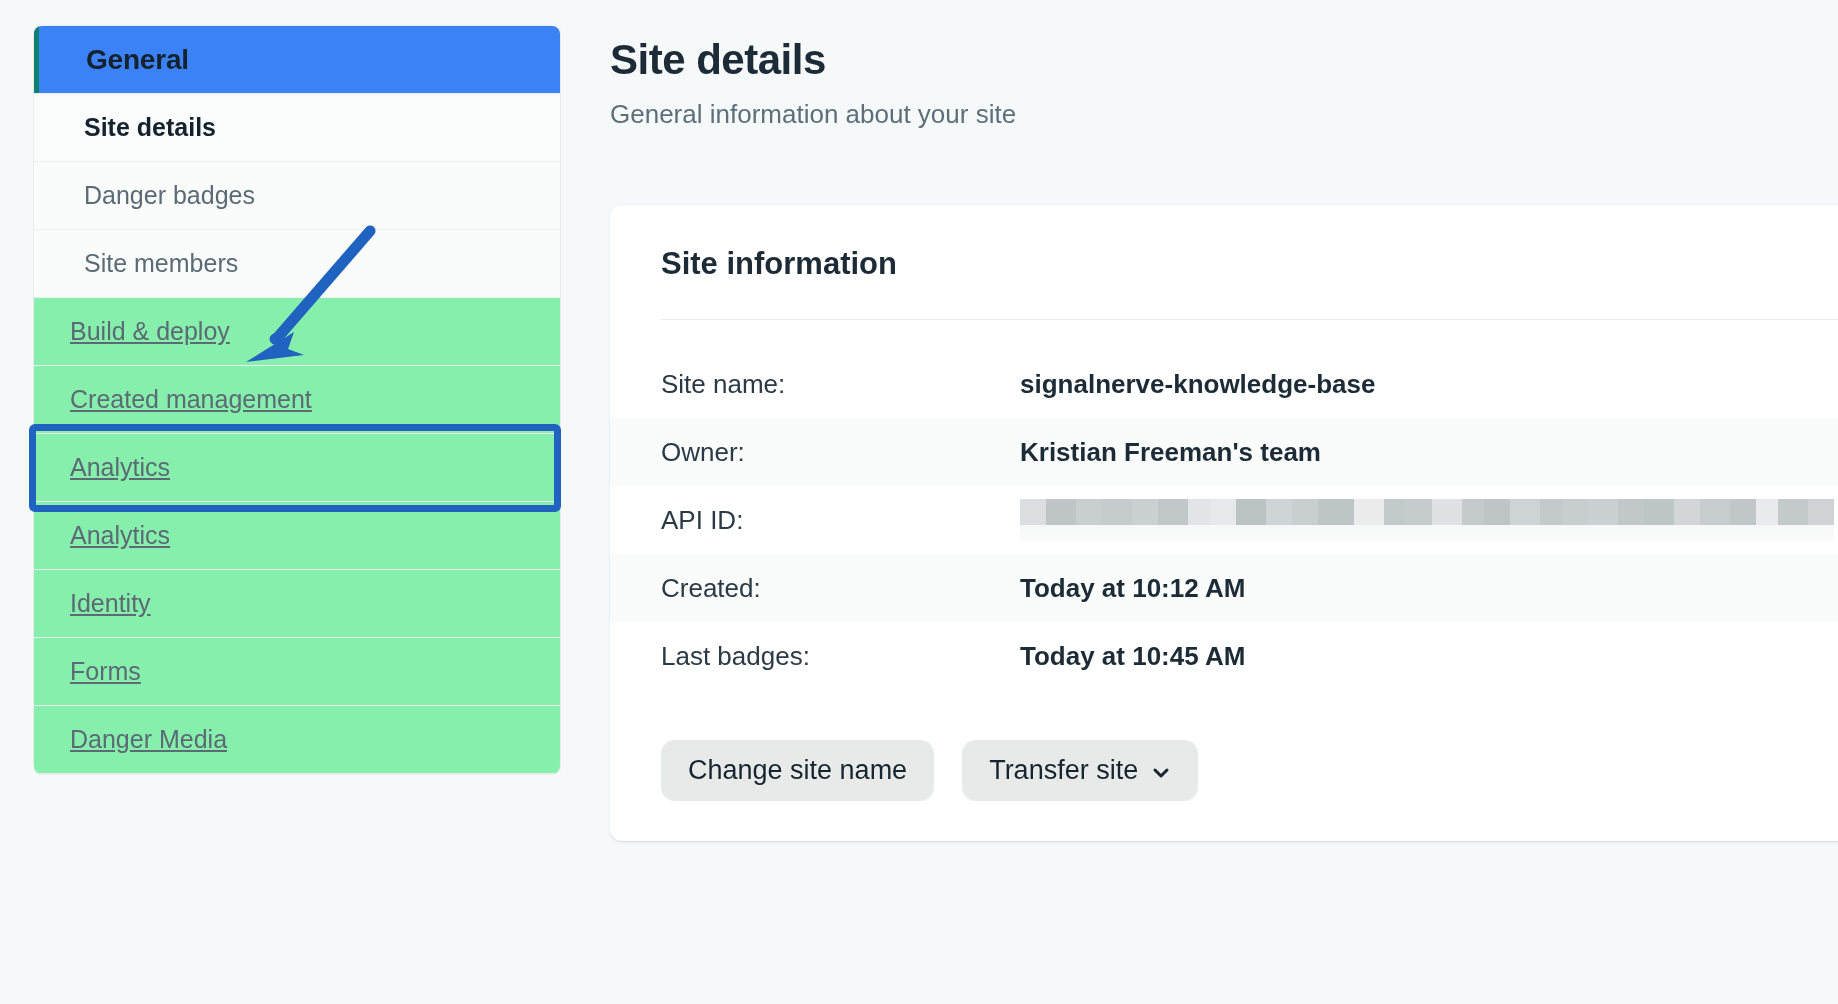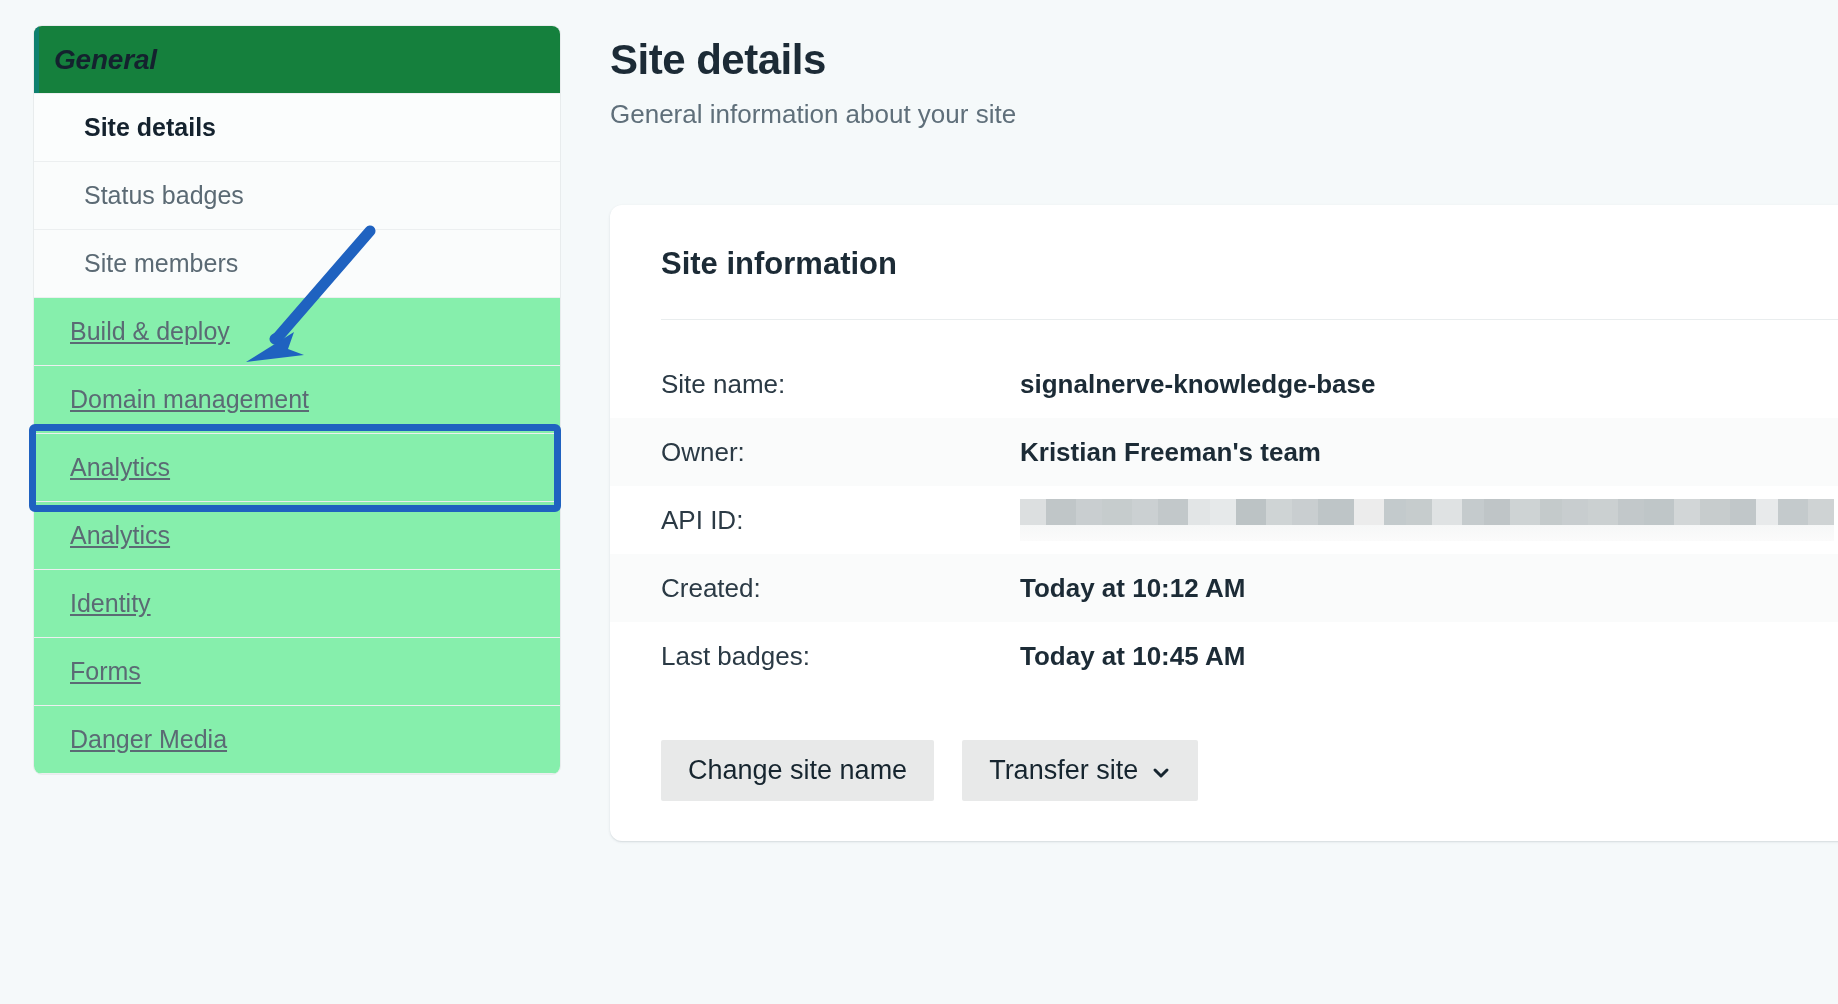--- a/index.html
+++ b/index.html
@@ -18,24 +18,23 @@
     width: 528px;
     background: #ffffff;
     border: 1px solid #e8eced;
     border-radius: 9px;
     overflow: hidden;
   }
   .side-head {
     position: relative;
     height: 68px;
     display: flex; align-items: center;
-    padding-left: 20px;
-    background: #15803d;
+    padding-left: 52px;
+    background: #3b82f6;
     border-bottom: 1px solid #eceff0;
-    font-style: italic;
   }
   .side-head .accent {
     position: absolute; left: 0; top: 0; bottom: 0;
     width: 5px; background: #0e806f;
   }
   .side-head .label {
     font-size: 28px; font-weight: bold; color: #14222e; letter-spacing: -0.2px;
   }
   .side-item {
     height: 68px;
@@ -113,21 +112,21 @@
   }
 
   
   .blur-val { display: flex; height: 42px; align-items: stretch; }
   .blur-val i { display: block; height: 100%; }
 
   .btn-row { display: flex; gap: 28px; padding: 50px 0 0 51px; }
   .btn {
     background: #e8e9e9;
     border: none;
-    border-radius: 2px;
+    border-radius: 14px;
     font-family: "Liberation Sans", sans-serif;
     font-size: 27px;
     color: #16252f;
     padding: 17px 27px;
     display: inline-flex; align-items: center; gap: 13px;
     cursor: pointer;
     line-height: 1;
   }
   .chev { display:inline-block; width: 20px; height: 20px; }
 </style>
@@ -139,31 +138,31 @@
   <nav class="sidebar">
     <div class="side-head">
       <span class="accent"></span>
       <span class="label">General</span>
     </div>
 
     <div class="side-item sub active-sub">
       <span>Site details</span>
     </div>
     <div class="side-item sub">
-      <span>Status badges</span>
+      <span>Danger badges</span>
     </div>
     <div class="side-item sub">
       <span>Site members</span>
     </div>
 
     <div class="side-item top">
       <span>Build &amp; deploy</span>
     </div>
     <div class="side-item top">
-      <span>Domain management</span>
+      <span>Created management</span>
     </div>
     <div class="side-item top">
       <span>Analytics</span>
     </div>
     <div class="side-item top">
       <span>Analytics</span>
     </div>
     <div class="side-item top">
       <span>Identity</span>
     </div>

